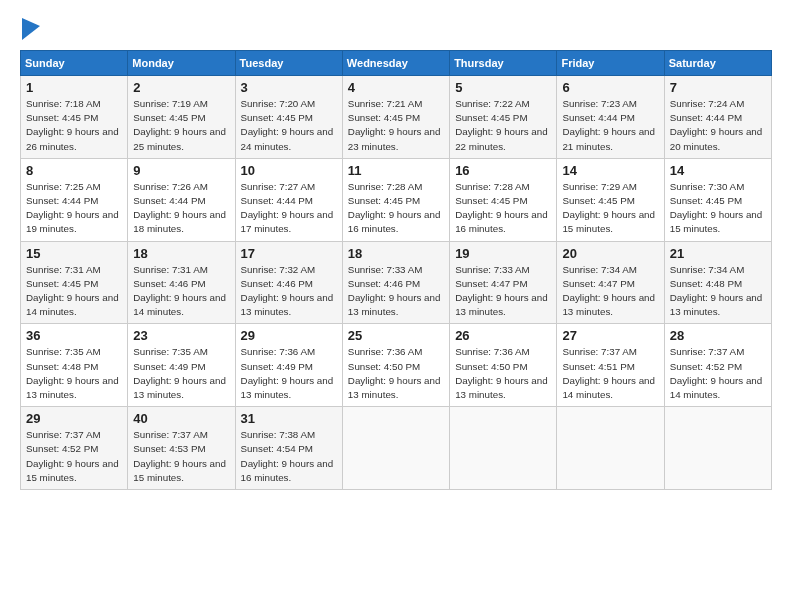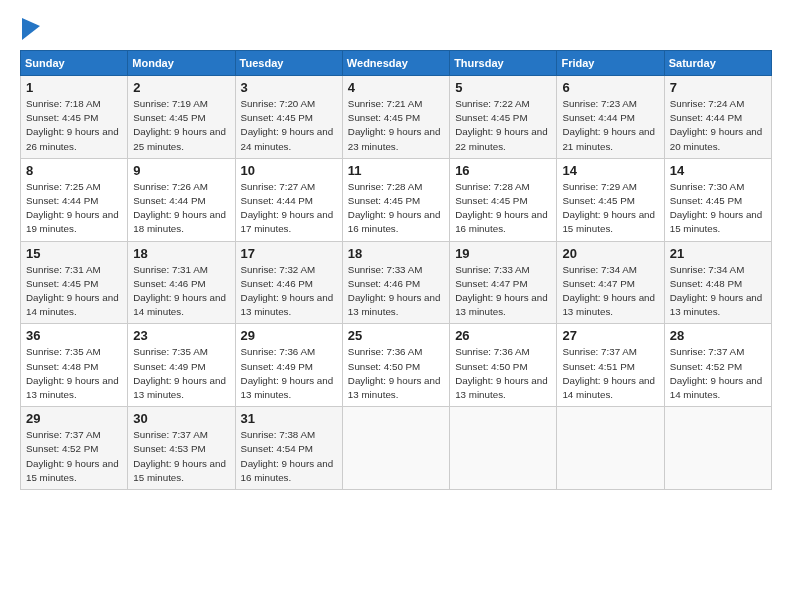--- a/index.html
+++ b/index.html
@@ -369,21 +369,21 @@
         <tr>
           <td>
         <span class="day-number">29</span>
         <div class="day-info">
           Sunrise: 7:37 AM<br>
           Sunset: 4:52 PM<br>
           Daylight: 9 hours and 15 minutes.
         </div>
       </td>
           <td>
-        <span class="day-number">30</span>
+        <span class="day-number">40</span>
         <div class="day-info">
           Sunrise: 7:37 AM<br>
           Sunset: 4:53 PM<br>
           Daylight: 9 hours and 15 minutes.
         </div>
       </td>
           <td>
         <span class="day-number">31</span>
         <div class="day-info">
           Sunrise: 7:38 AM<br>

